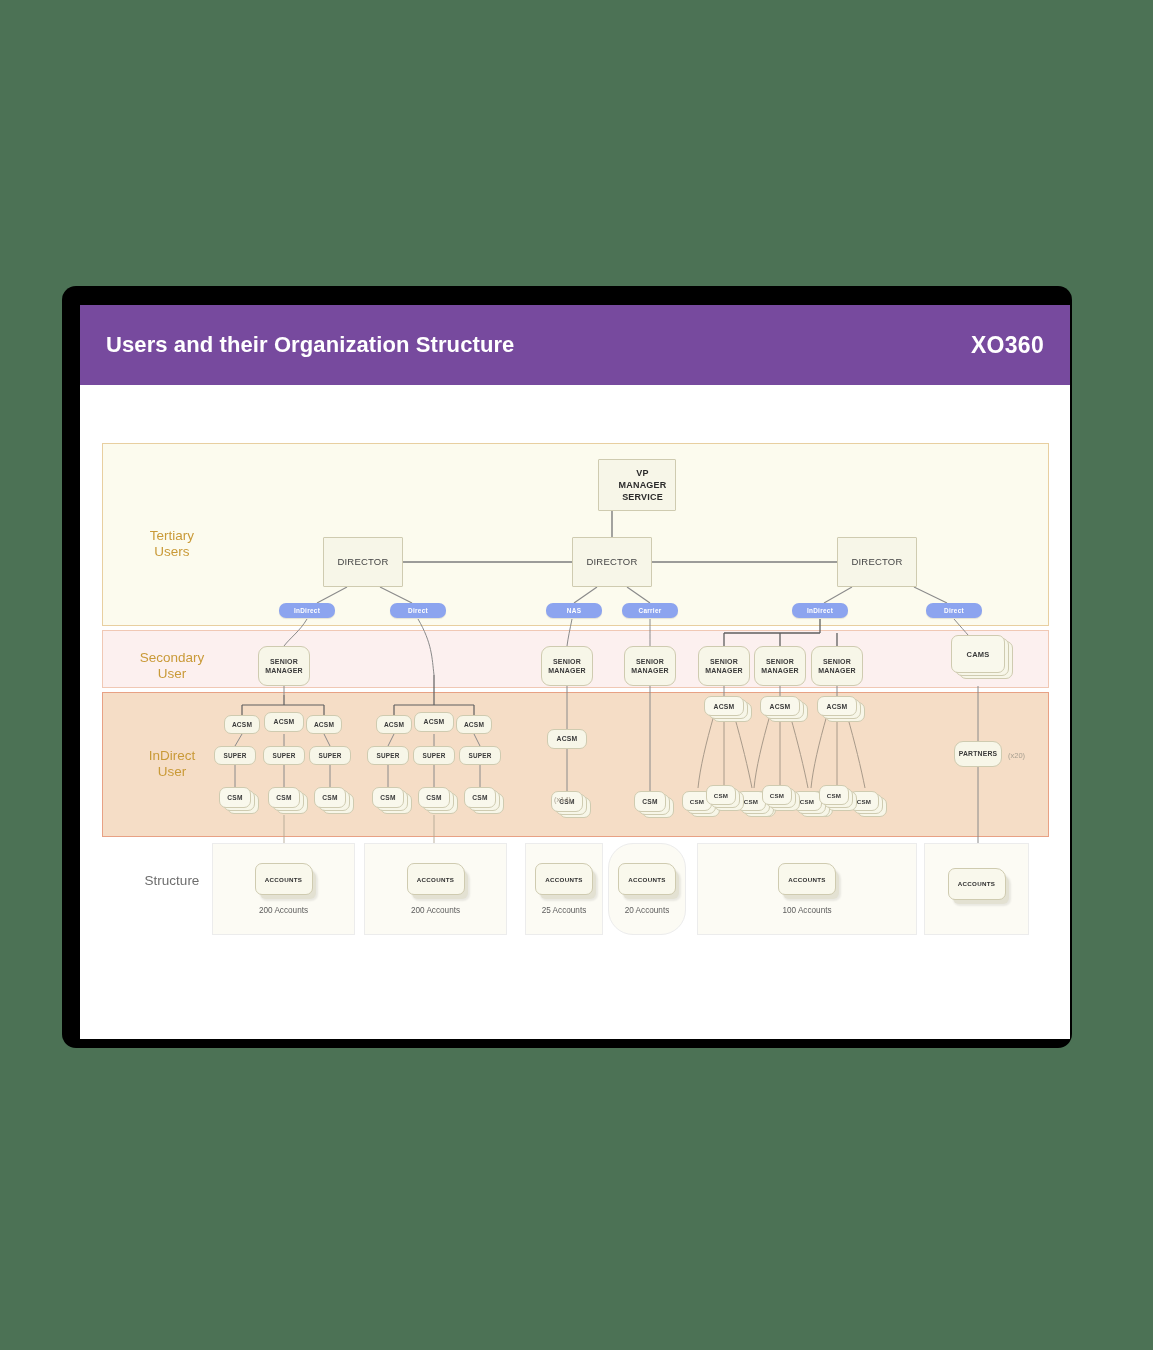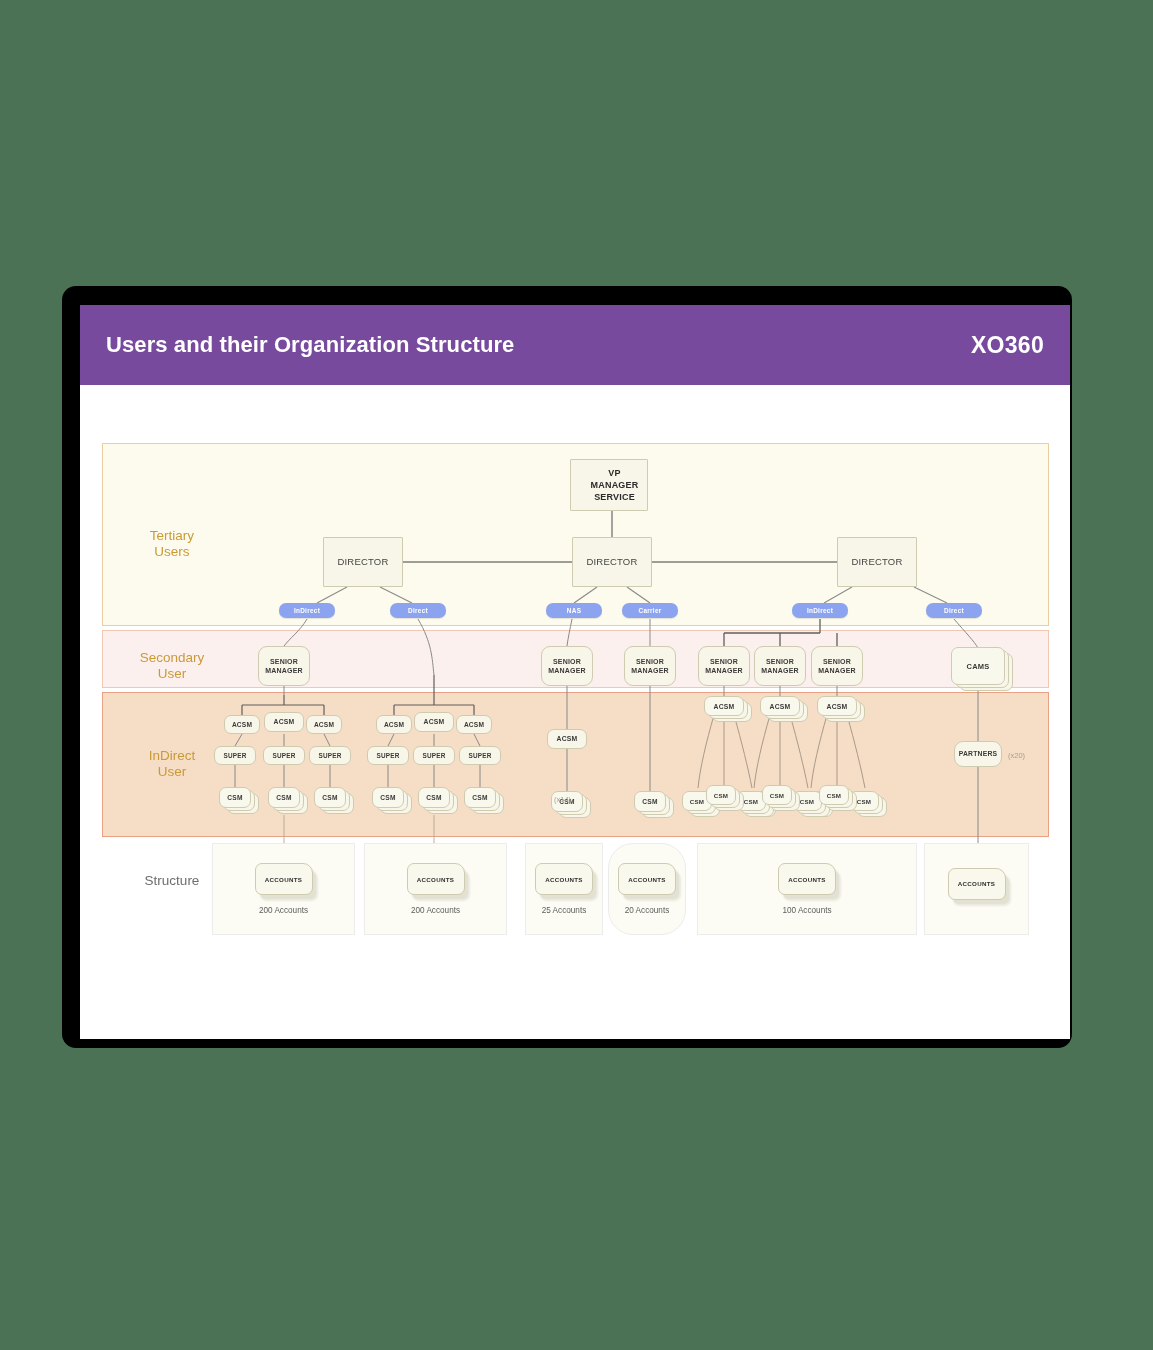--- a/index.html
+++ b/index.html
@@ -309,21 +309,21 @@
           <path d="M735 272 L735 345"></path>
           <path d="M745 272 C753 300 759 325 763 345"></path>
         </g>
 
         <g stroke="#b3a894" stroke-width="0.9" fill="none">
           <path d="M182 372 L182 400"></path>
           <path d="M332 372 L332 400"></path>
         </g>
       </svg>
 
-      <div class="node rect vp" style="left:468px; top:16px;padding-left:11px;">
+      <div class="node rect vp" style="left:496px; top:16px;padding-left:11px;">
         <span>VP</span>
         <span>MANAGER</span>
         <span>SERVICE</span>
       </div>
 
       <div class="node rect director" style="left:221px; top:94px;">DIRECTOR</div>
       <div class="node rect director" style="left:470px; top:94px;">DIRECTOR</div>
       <div class="node rect director" style="left:735px; top:94px;">DIRECTOR</div>
 
       <div class="pill" style="left:177px; top:160px;">InDirect</div>
@@ -351,21 +351,21 @@
       </div>
       <div class="node round sm" style="left:652px; top:203px;">
         <span>SENIOR</span>
         <span>MANAGER</span>
       </div>
       <div class="node round sm" style="left:709px; top:203px;">
         <span>SENIOR</span>
         <span>MANAGER</span>
       </div>
 
-      <div class="stack" style="left:849px; top:204px; width:64px; height:38px;">
+      <div class="stack" style="left:849px; top:192px; width:64px; height:38px;">
         <div class="sheet s3" style="width:54px; height:38px;"></div>
         <div class="sheet s2" style="width:54px; height:38px;"></div>
         <div class="face" style="width:54px; height:38px; font-size:7.5px;">CAMS</div>
       </div>
 
       <div class="node pill-sm acsm" style="left:122px; top:272px;">ACSM</div>
       <div class="node pill-sm acsm-wide" style="left:162px; top:269px; z-index:5;">ACSM</div>
       <div class="node pill-sm acsm" style="left:204px; top:272px;">ACSM</div>
 
       <div class="node pill-sm super" style="left:112px; top:303px;">SUPER</div>

